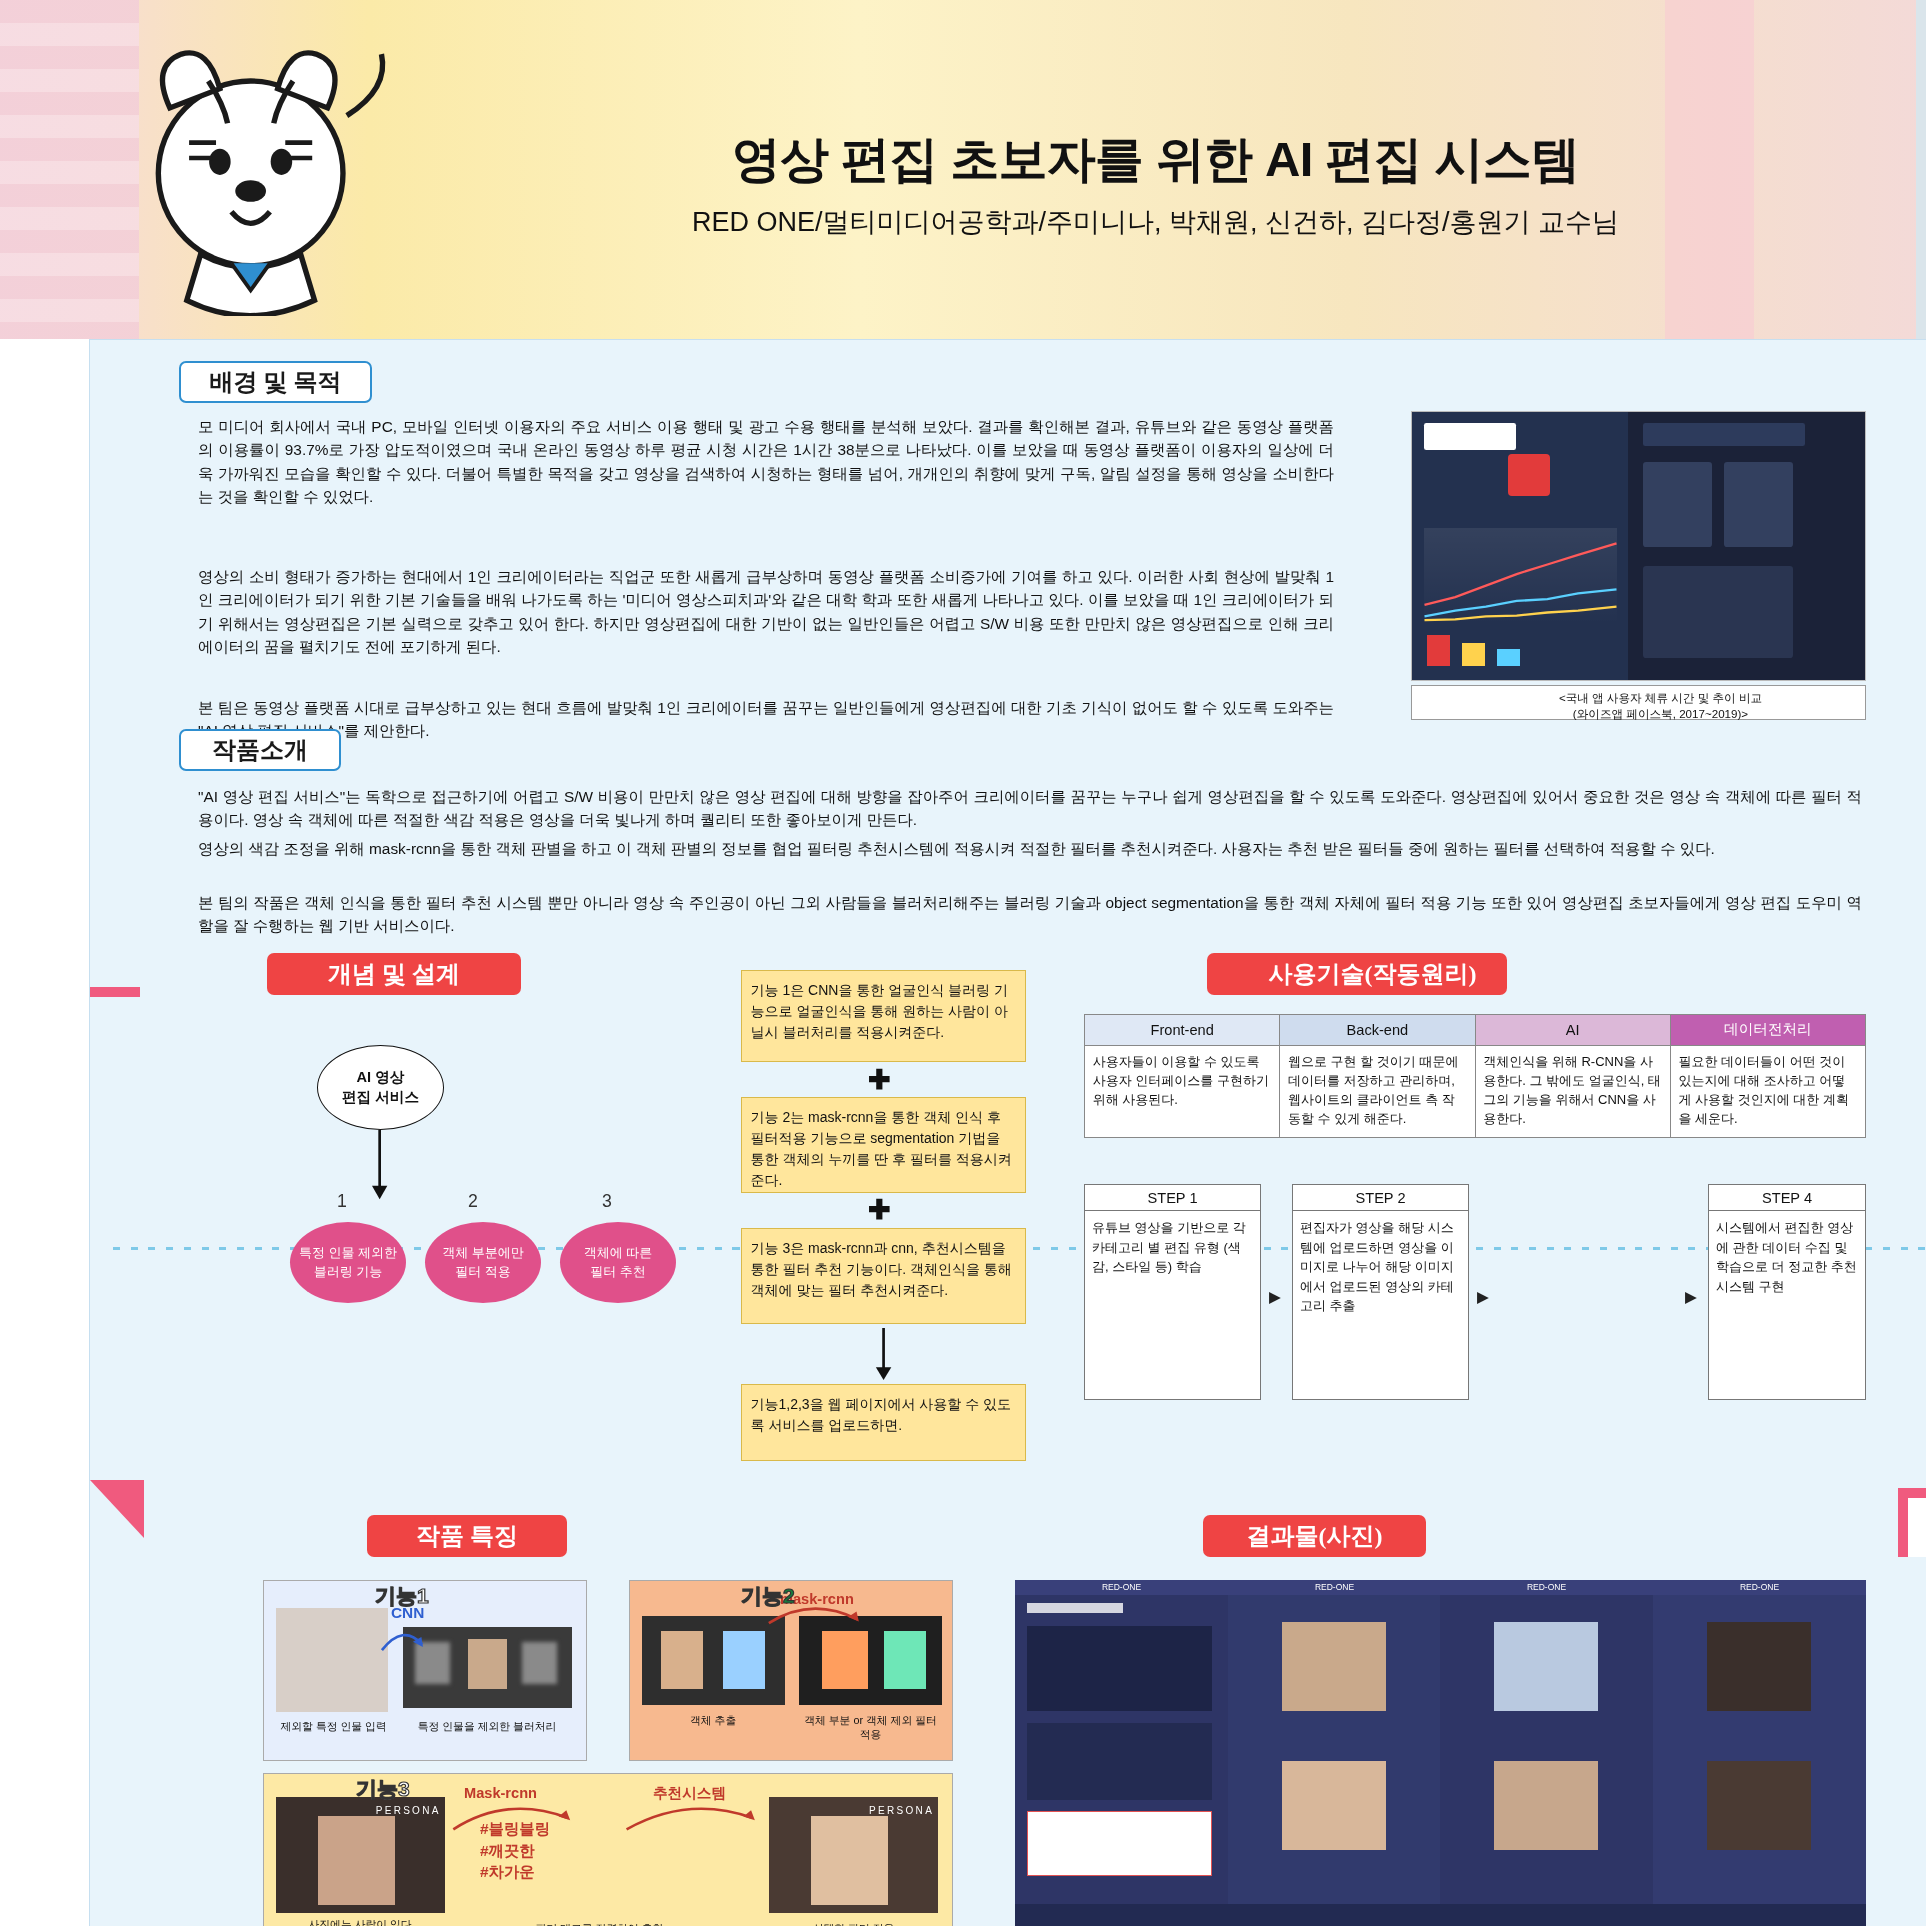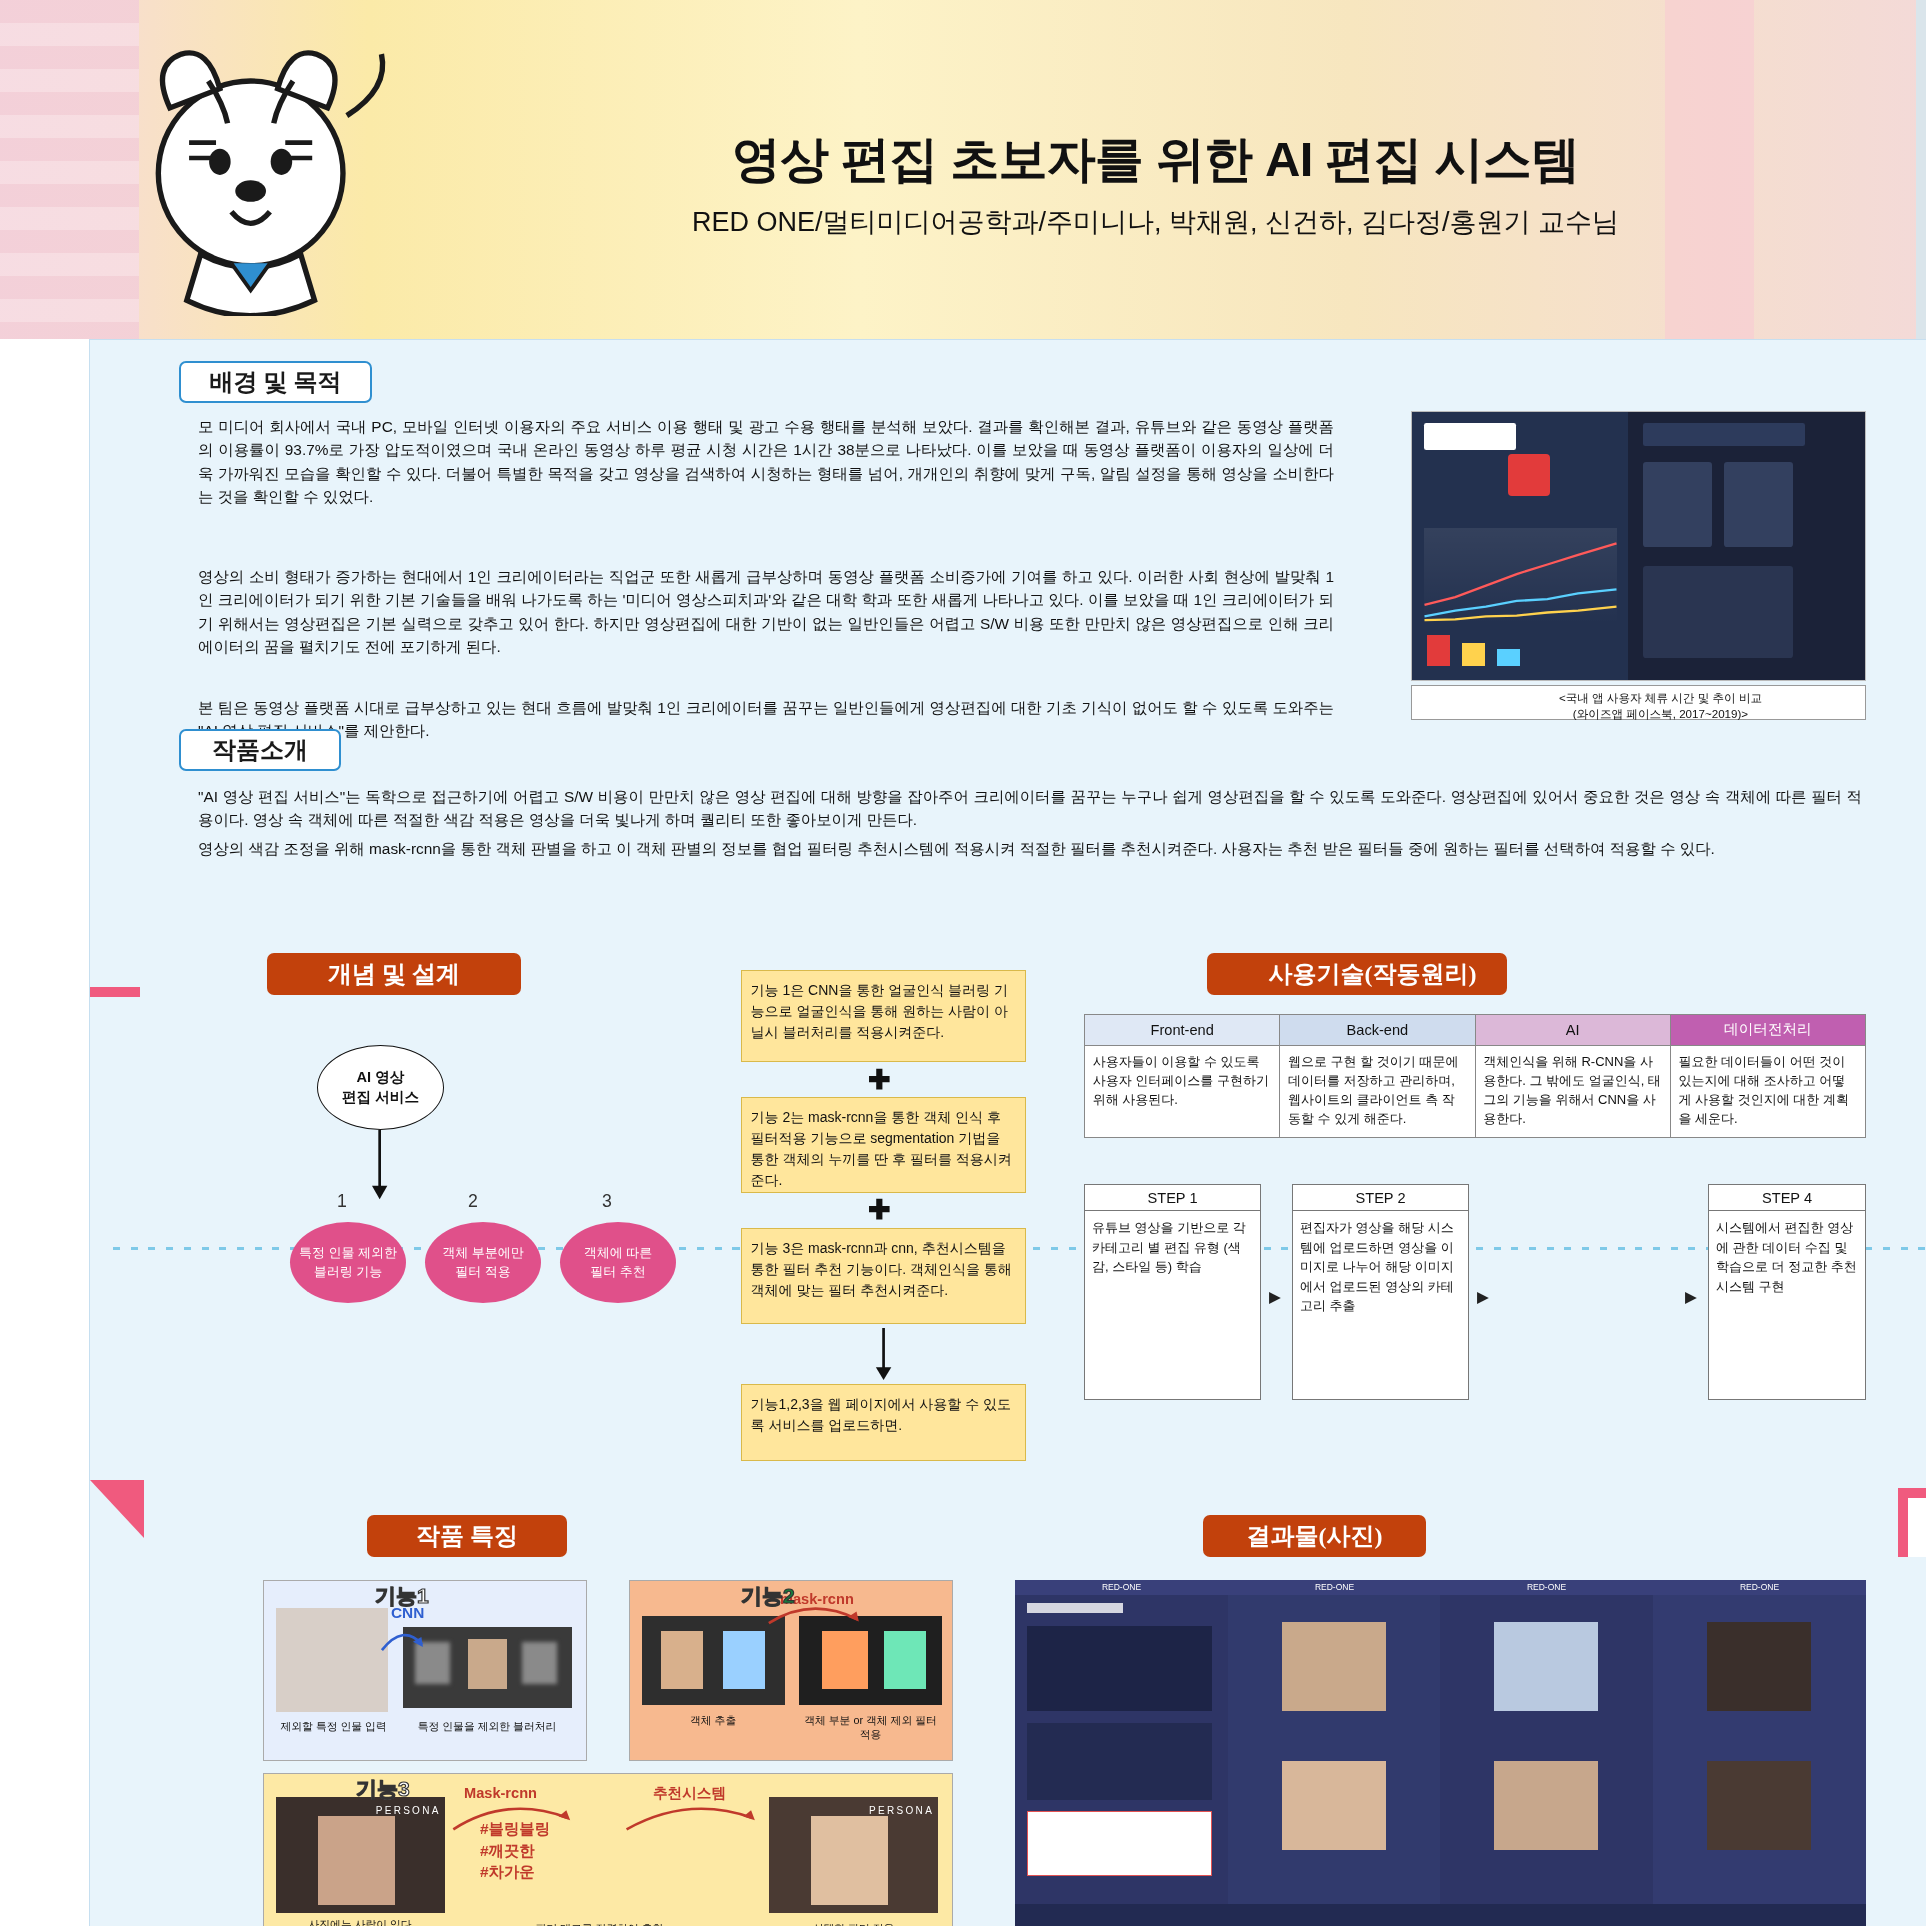--- a/index.html
+++ b/index.html
@@ -54,21 +54,21 @@
   .dots{position:absolute; left:23px; top:907px; width:1834px; height:3.1px;
     background:repeating-linear-gradient(90deg,#7ec9e8 0 7px, transparent 7px 17.7px);}
 
   
   .pill {
     position:absolute; height:42px; border-radius:7px;
     display:flex; align-items:center; justify-content:center;
     font-size:24px; font-weight:bold; color:#1a1a1a;font-family:Liberation Serif, serif;
   }
   .pill.blue { background:#ffffff; border:2.7px solid #2f8fd0; }
-  .pill.green { background:#c2410c; color:#ffffff; border:none; }
+  .pill.green { background:#ef4444; color:#ffffff; border:none; }
 
   .body-text { position:absolute; font-size:15.4px; line-height:1.52; color:#111; text-align:justify;}
 
   
   .imgbox { position:absolute; background:#fff; border:0.8px solid #bbb; overflow:hidden;}
   .cap { position:absolute; text-align:center; font-size:11.6px; line-height:1.35; color:#111;
          border:0.8px solid #999; background:#fff; }
 
   
   table.tech { position:absolute; border-collapse:collapse; }
@@ -161,20 +161,21 @@
       <div style="position:absolute;left:312px;top:50px;width:69px;height:85px;background:#33405f;border-radius:3.1px;"></div>
       <div style="position:absolute;left:231px;top:154px;width:150px;height:92px;background:#2a3551;border-radius:3.1px;"></div>
     </div>
     <div class="cap" style="left:1321px; top:345px; width:455px; height:35px; padding-top:3.9px; white-space:pre-line;padding-left:44px;">&lt;국내 앱 사용자 체류 시간 및 추이 비교
 (와이즈앱 페이스북, 2017~2019)&gt;</div>
 
     <div class="pill blue" style="left:89px; top:389px; width:162px;">작품소개</div>
 
     <div class="body-text" style="left:108px; top:445px; width:1664px;">"AI 영상 편집 서비스"는 독학으로 접근하기에 어렵고 S/W 비용이 만만치 않은 영상 편집에 대해 방향을 잡아주어 크리에이터를 꿈꾸는 누구나 쉽게 영상편집을 할 수 있도록 도와준다. 영상편집에 있어서 중요한 것은 영상 속 객체에 따른 필터 적용이다. 영상 속 객체에 따른 적절한 색감 적용은 영상을 더욱 빛나게 하며 퀄리티 또한 좋아보이게 만든다.</div>
     <div class="body-text" style="left:108px; top:497px; width:1664px;">영상의 색감 조정을 위해 mask-rcnn을 통한 객체 판별을 하고 이 객체 판별의 정보를 협업 필터링 추천시스템에 적용시켜 적절한 필터를 추천시켜준다. 사용자는 추천 받은 필터들 중에 원하는 필터를 선택하여 적용할 수 있다.</div>
+    <div class="body-text" style="left:108px; top:551px; width:1664px;">본 팀의 작품은 객체 인식을 통한 필터 추천 시스템 뿐만 아니라 영상 속 주인공이 아닌 그외 사람들을 블러처리해주는 블러링 기술과 object segmentation을 통한 객체 자체에 필터 적용 기능 또한 있어 영상편집 초보자들에게 영상 편집 도우미 역할을 잘 수행하는 웹 기반 서비스이다.</div>
 
     <div class="pill green" style="left:177px; top:613px; width:254px;">개념 및 설계</div>
 
     <div class="oval" style="left:227px; top:705px;">
       <span style="white-space:pre-line">AI 영상
 편집 서비스</span>
     </div>
     <svg style="position:absolute;left:274px;top:790px;" width="39" height="73" viewBox="0 0 100 190">
       <line x1="40" y1="0" x2="40" y2="150" stroke="#111" stroke-width="7"></line>
       <polygon points="40,180 20,145 60,145" fill="#111"></polygon>

